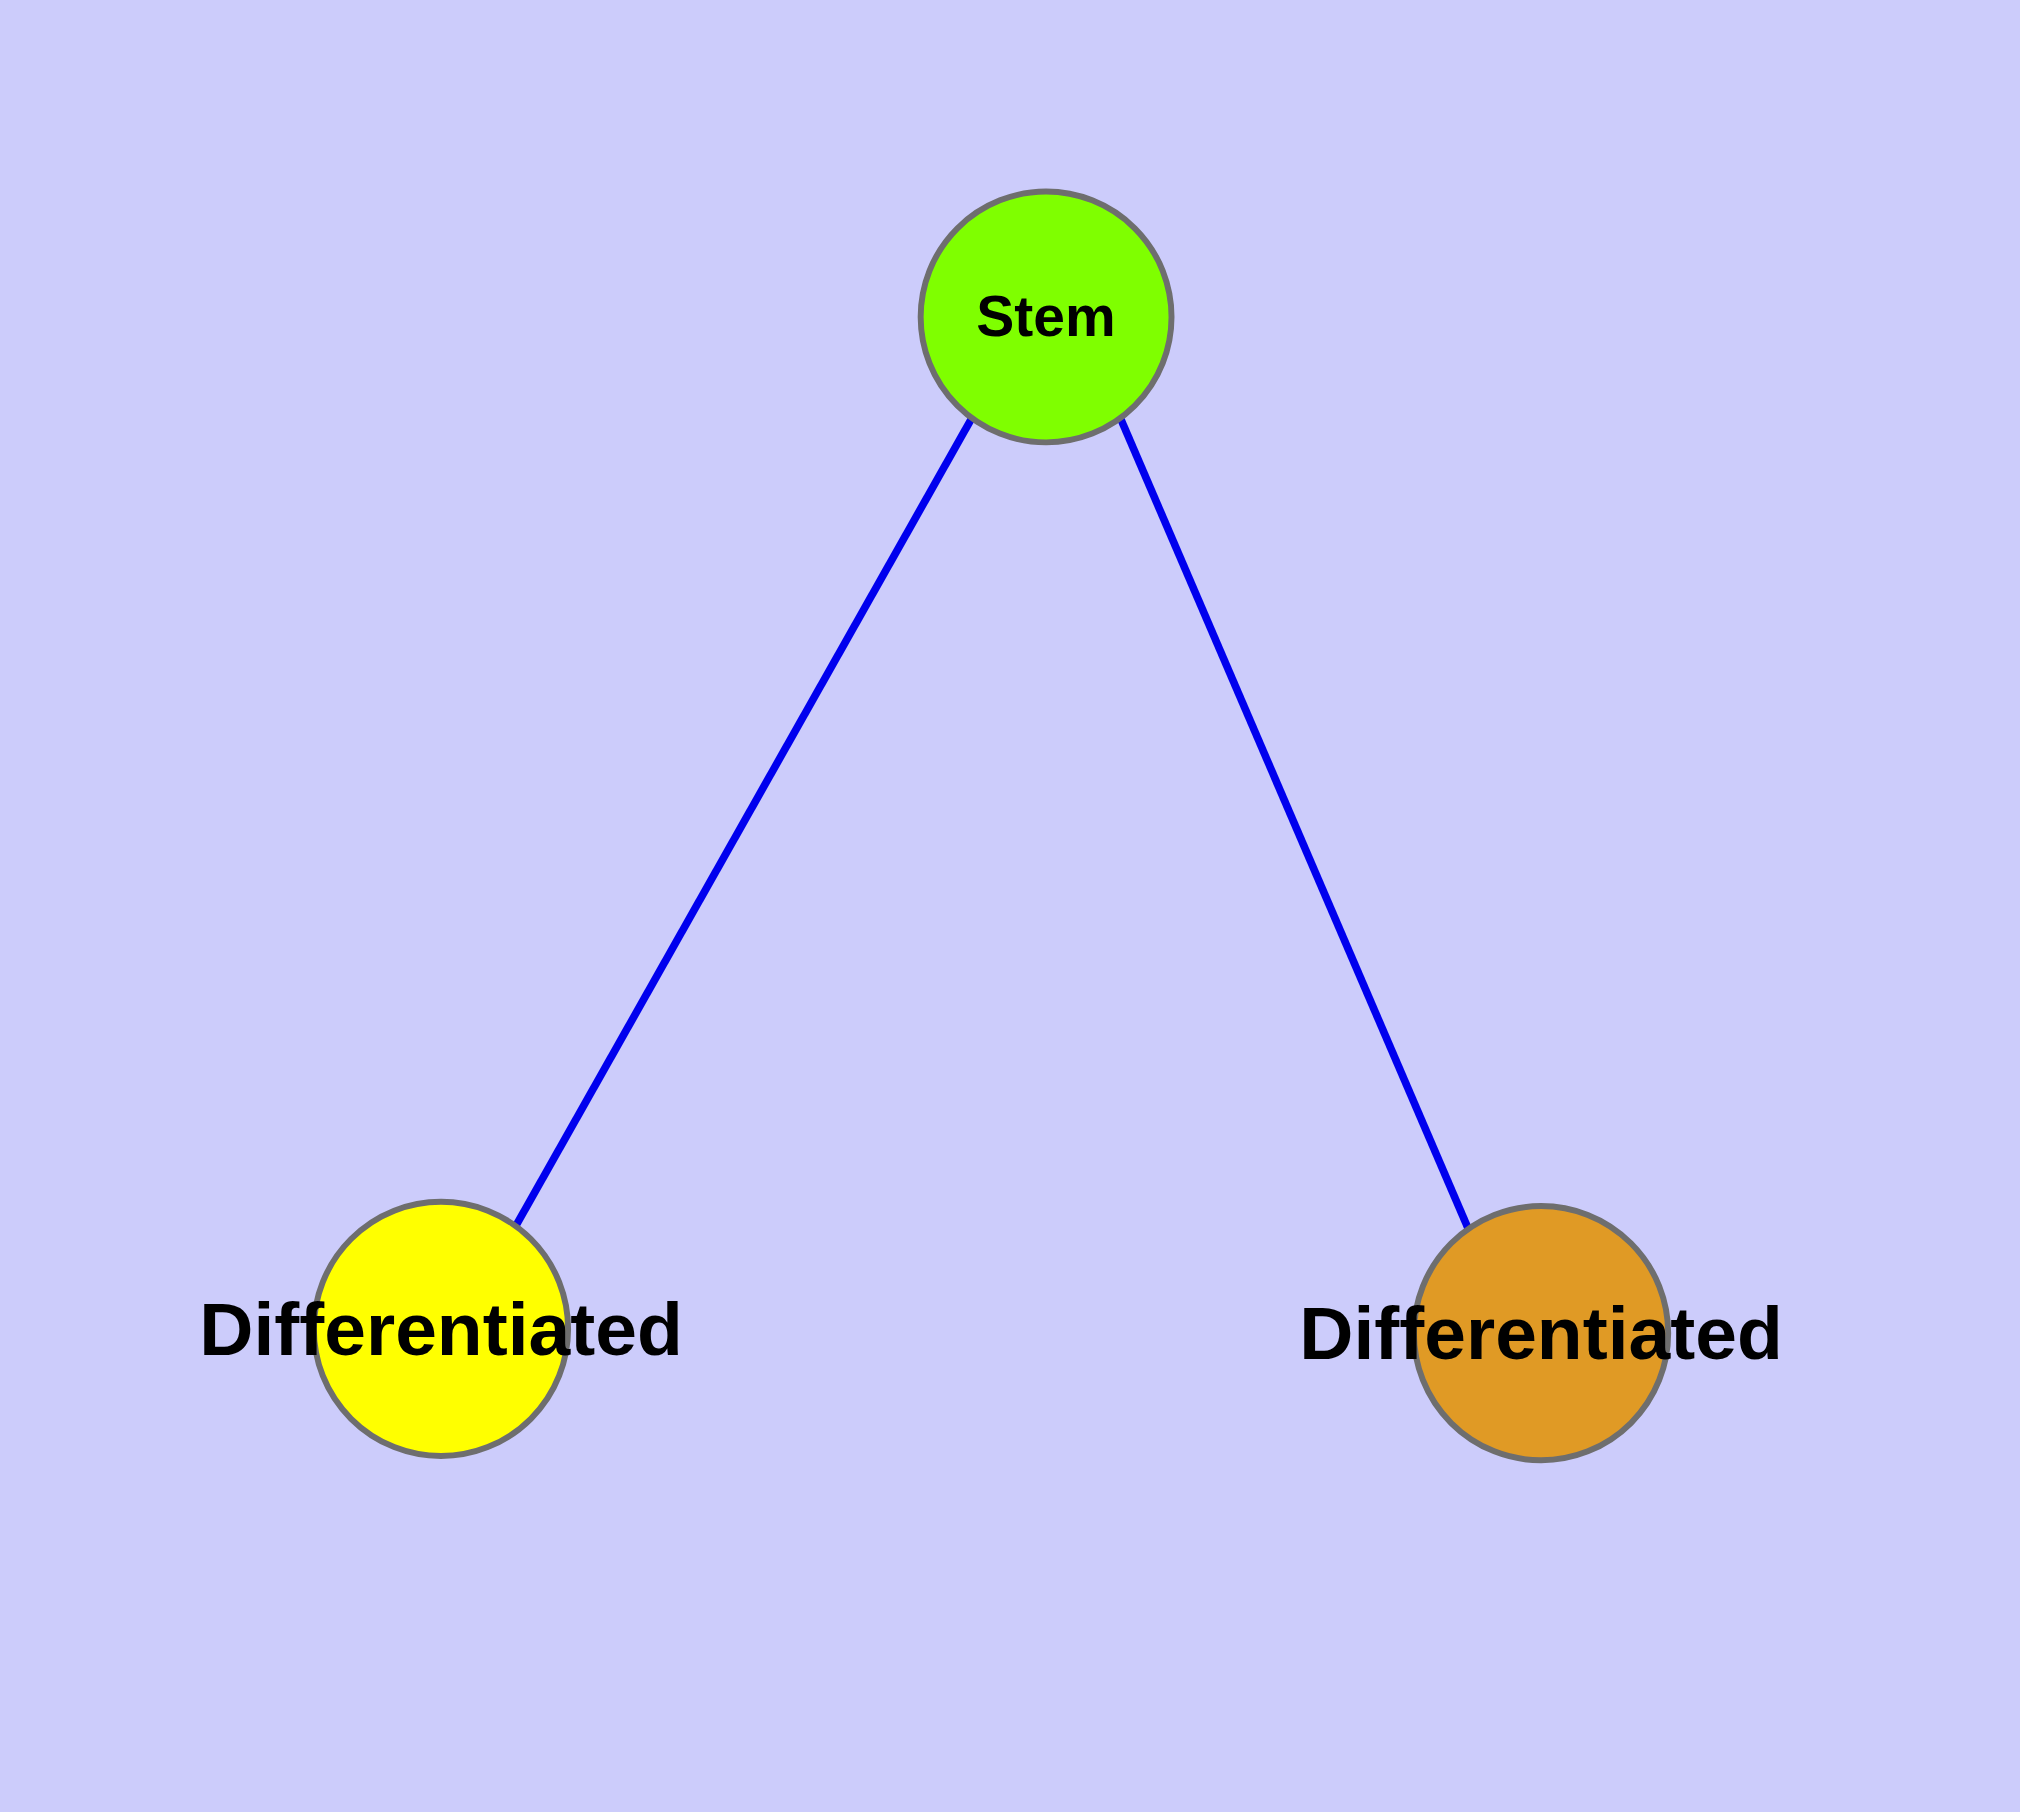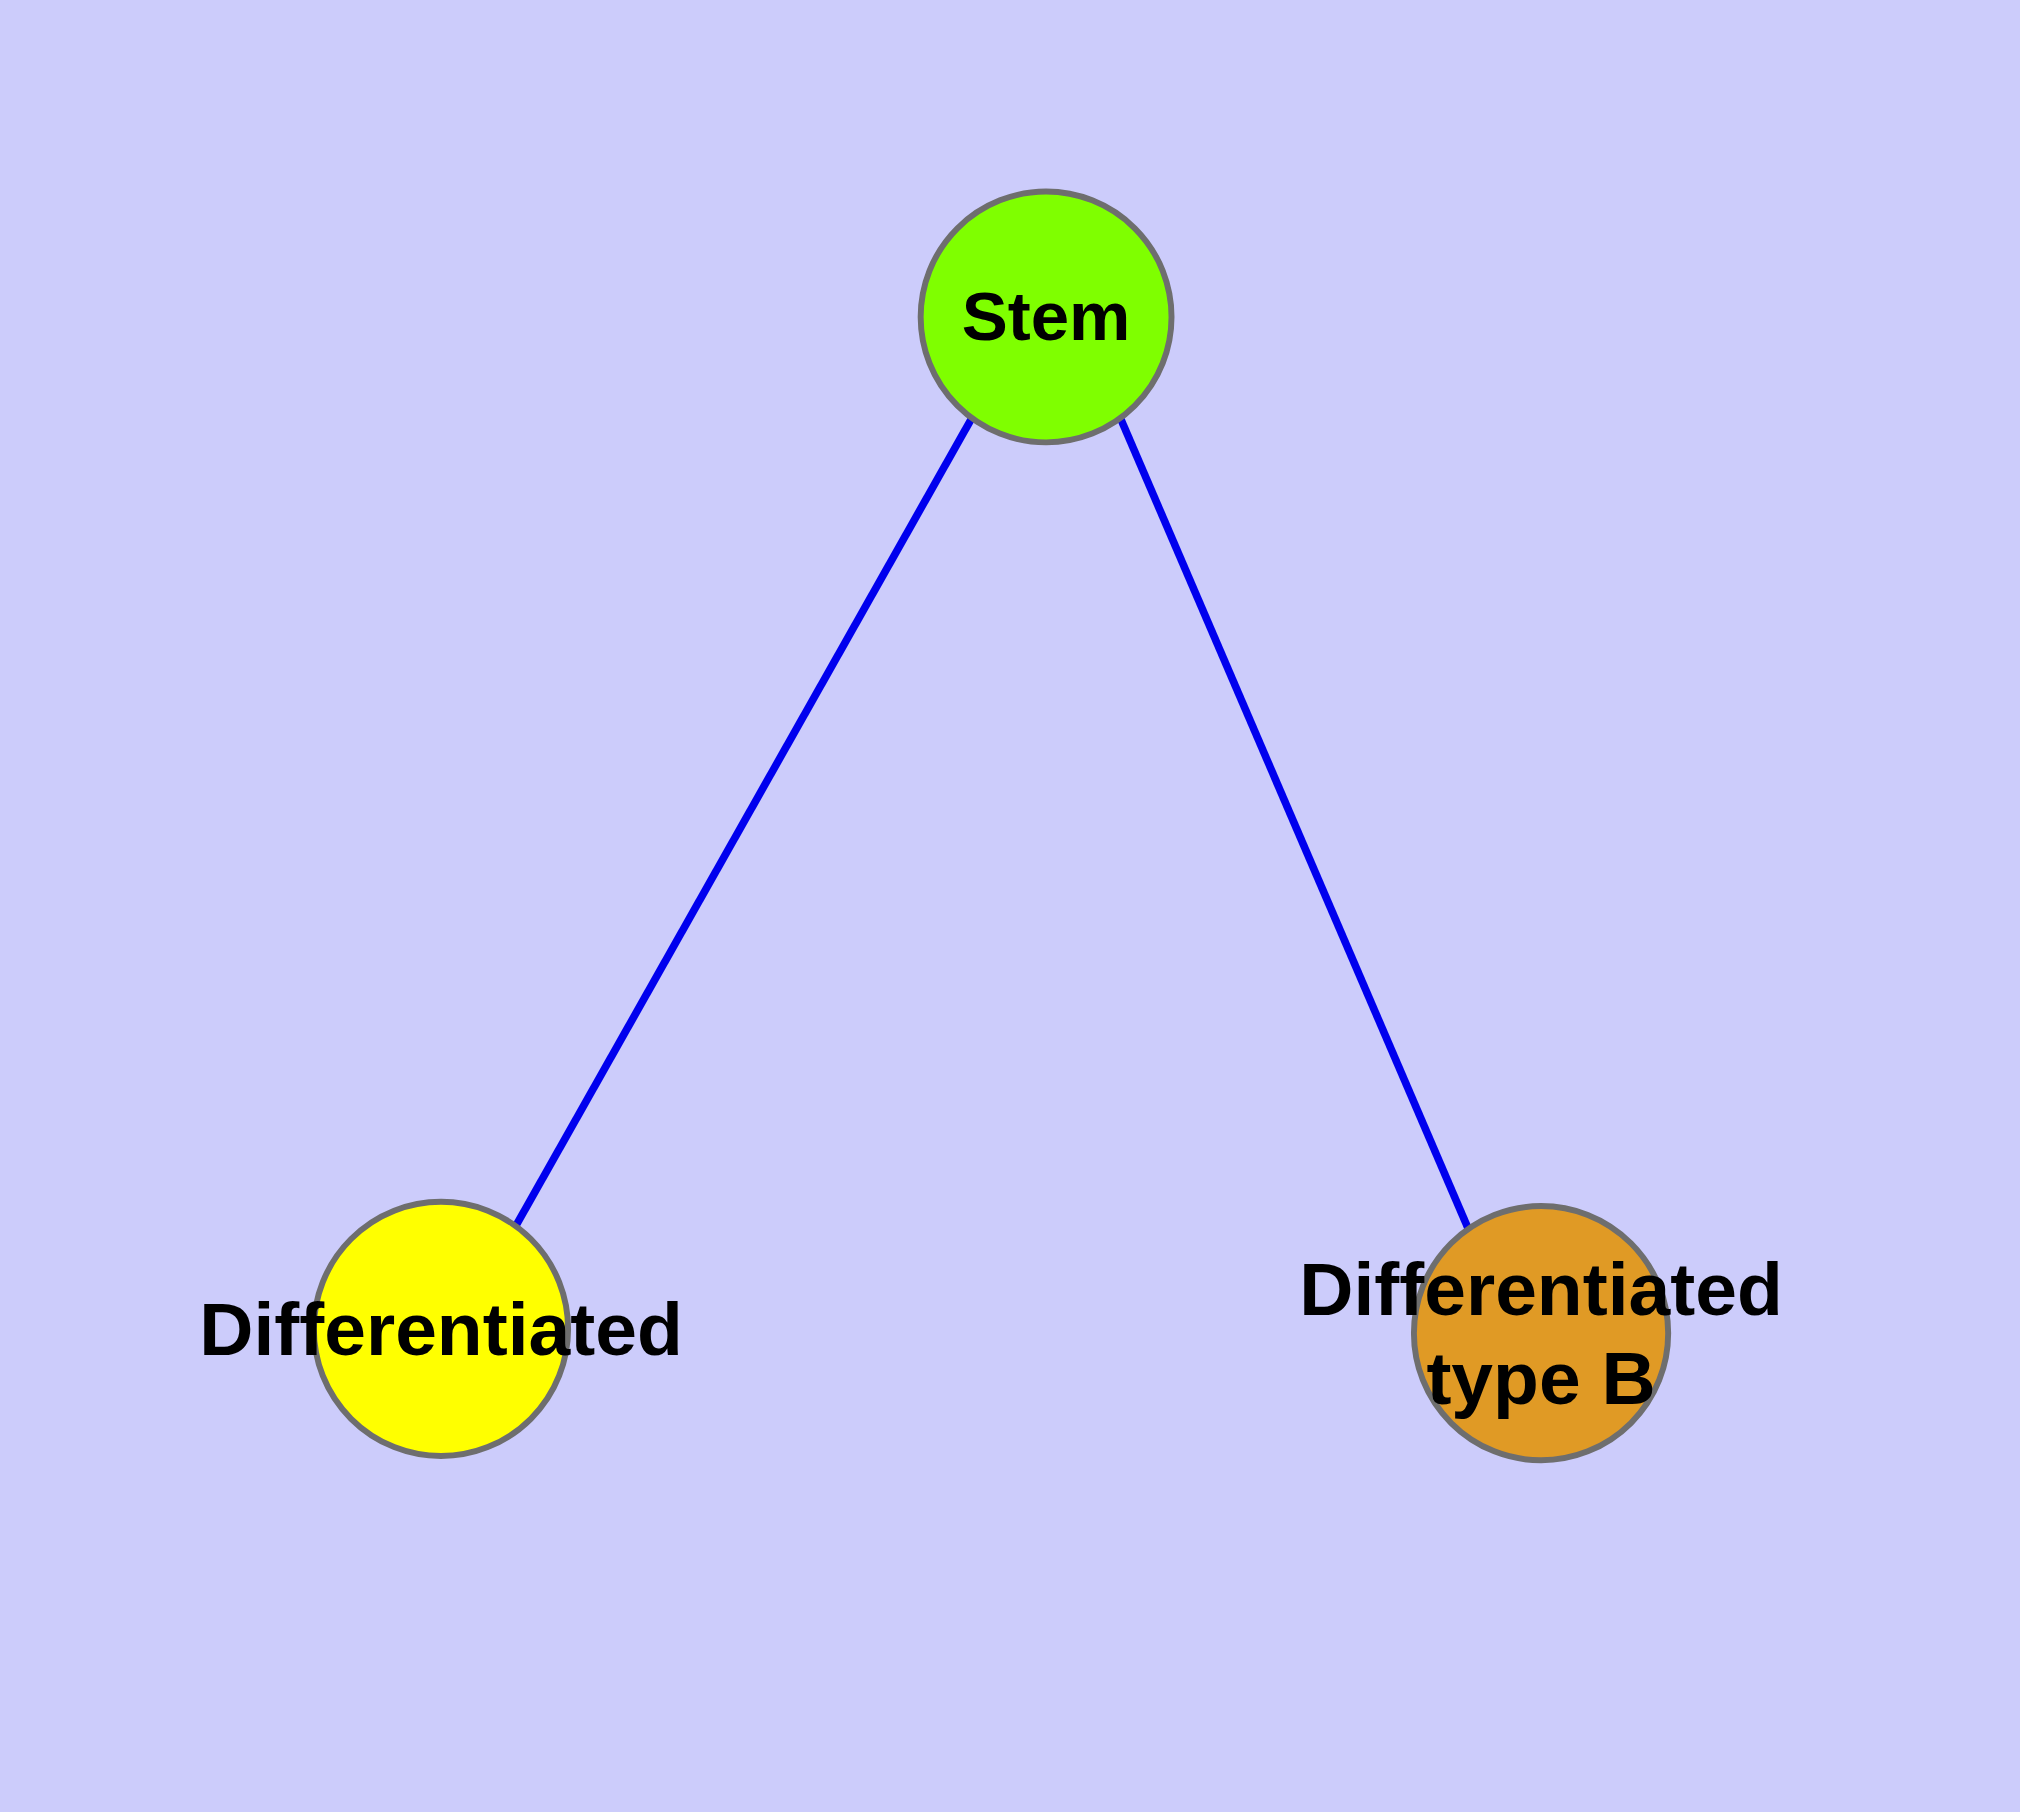--- a/index.html
+++ b/index.html
@@ -48,19 +48,19 @@
         <line x1="1322" y1="494" x2="1733" y2="1452" stroke="#0000ee" stroke-width="9" stroke-linecap="butt"></line>
       </g>
     <g id="node-layer">
         <circle cx="1234" cy="374" r="148" fill="#7fff00" stroke="#6e6e6e" stroke-width="7"></circle>
         <circle cx="520" cy="1568" r="150" fill="#ffff00" stroke="#6e6e6e" stroke-width="7"></circle>
         <circle cx="1818" cy="1573" r="150" fill="#e09a25" stroke="#6e6e6e" stroke-width="7"></circle>
       </g>
   </svg>
 
   <div id="label-layer">
-      <div class="node-label" style="left: 1046px; top: 317px; font-size: 69px; color: rgb(0, 0, 0);"><span class="label-line">Stem</span></div>
+      <div class="node-label" style="left: 1046px; top: 317px; font-size: 57px; color: rgb(0, 0, 0);"><span class="label-line">Stem</span></div>
       <div class="node-label" style="left: 441px; top: 1329px; font-size: 75px; color: rgb(0, 0, 0);"><span class="label-line">Differentiated</span></div>
-      <div class="node-label" style="left: 1541px; top: 1333px; font-size: 75px; color: rgb(0, 0, 0);"><span class="label-line">Differentiated</span><span class="label-line">type B</span></div>
+      <div class="node-label" style="left: 1541px; top: 1333px; font-size: 75px; color: rgb(0, 0, 0);"><span class="label-line">Differentiated</span></div>
     </div>
 
 </div>
 
 
 </body></html>

